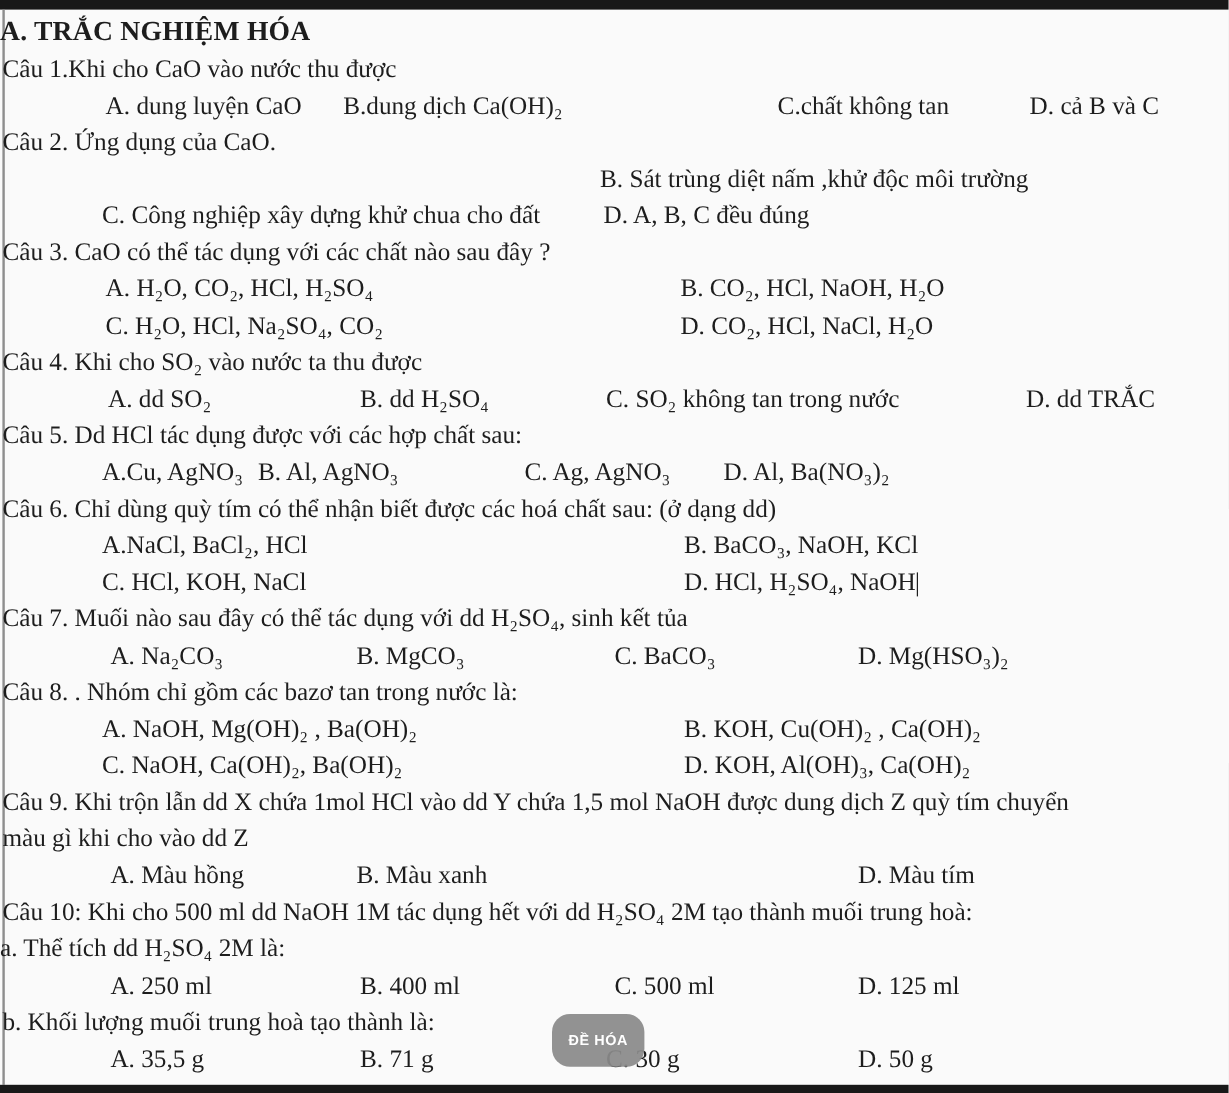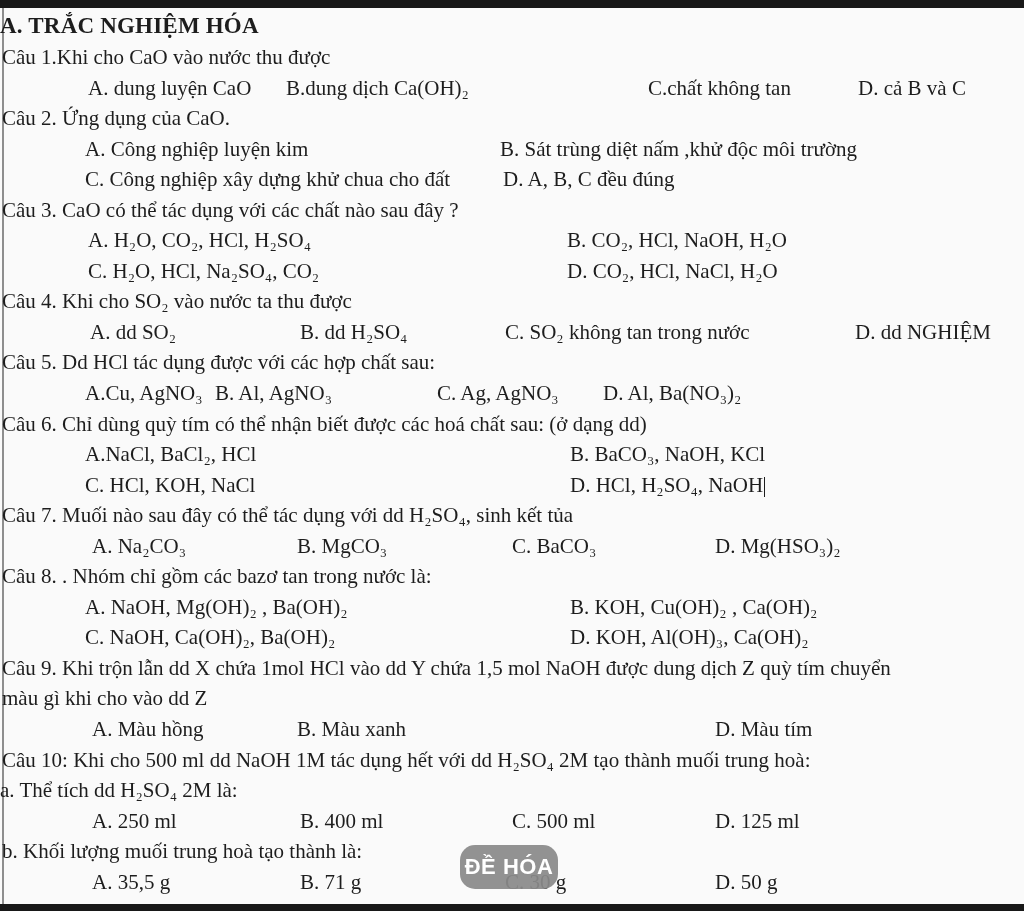--- a/index.html
+++ b/index.html
@@ -22,24 +22,24 @@
     font-size:21px; white-space:nowrap;
   }
   .stem { margin-left:2px; }
   .substem { }
   .opt { position:absolute; top:0; }
   .cursor {
     display:inline-block; width:1px; height:20px; background:#1d1d1d;
     vertical-align:text-bottom; margin-left:1px;
   }
   .badge {
-    position:absolute; left:460px; top:845px; width:98px; height:44px;
+    position:absolute; left:460px; top:845px; width:77px; height:44px;
     background:rgba(138,138,138,0.93); border-radius:15px;
     color:#ffffff; font-family:"Liberation Sans","DejaVu Sans",sans-serif;
-    font-size:22px; font-weight:bold; letter-spacing:0.5px;
+    font-size:12px; font-weight:bold; letter-spacing:0.5px;
     display:flex; align-items:center; justify-content:center; z-index:5;
   }
 </style>
 </head>
 <body>
 
 <div class="page">
   <div class="top-bar"></div>
   <div class="left-rule"></div>
 
@@ -49,21 +49,20 @@
     <div class="line"><span class="stem">Câu 1.Khi cho CaO vào nước thu được</span></div>
     <div class="line">
       <span class="opt" style="left:88px">A. dung luyện CaO</span>
       <span class="opt" style="left:286px">B.dung dịch Ca(OH)₂</span>
       <span class="opt" style="left:648px">C.chất không tan</span>
       <span class="opt" style="left:858px">D. cả B và C</span>
     </div>
 
     <div class="line"><span class="stem">Câu 2. Ứng dụng của CaO.</span></div>
     <div class="line">
-      <span class="opt" style="left:85px">A. Công nghiệp luyện kim</span>
       <span class="opt" style="left:500px">B. Sát trùng diệt nấm ,khử độc môi trường</span>
     </div>
     <div class="line">
       <span class="opt" style="left:85px">C. Công nghiệp xây dựng khử chua cho đất</span>
       <span class="opt" style="left:503px">D. A, B, C đều đúng</span>
     </div>
 
     <div class="line"><span class="stem">Câu 3. CaO có thể tác dụng với các chất nào sau đây ?</span></div>
     <div class="line">
       <span class="opt" style="left:88px">A. H₂O, CO₂, HCl, H₂SO₄</span>
@@ -72,21 +71,21 @@
     <div class="line">
       <span class="opt" style="left:88px">C. H₂O, HCl, Na₂SO₄, CO₂</span>
       <span class="opt" style="left:567px">D. CO₂, HCl, NaCl, H₂O</span>
     </div>
 
     <div class="line"><span class="stem">Câu 4. Khi cho SO₂ vào nước ta thu được</span></div>
     <div class="line">
       <span class="opt" style="left:90px">A. dd SO₂</span>
       <span class="opt" style="left:300px">B. dd H₂SO₄</span>
       <span class="opt" style="left:505px">C. SO₂ không tan trong nước</span>
-      <span class="opt" style="left:855px">D. dd NGHIỆM</span>
+      <span class="opt" style="left:855px">D. dd TRẮC</span>
     </div>
 
     <div class="line"><span class="stem">Câu 5. Dd HCl tác dụng được với các hợp chất sau:</span></div>
     <div class="line">
       <span class="opt" style="left:85px">A.Cu, AgNO₃</span>
       <span class="opt" style="left:215px">B. Al, AgNO₃</span>
       <span class="opt" style="left:437px">C. Ag, AgNO₃</span>
       <span class="opt" style="left:603px">D. Al, Ba(NO₃)₂</span>
     </div>
 

